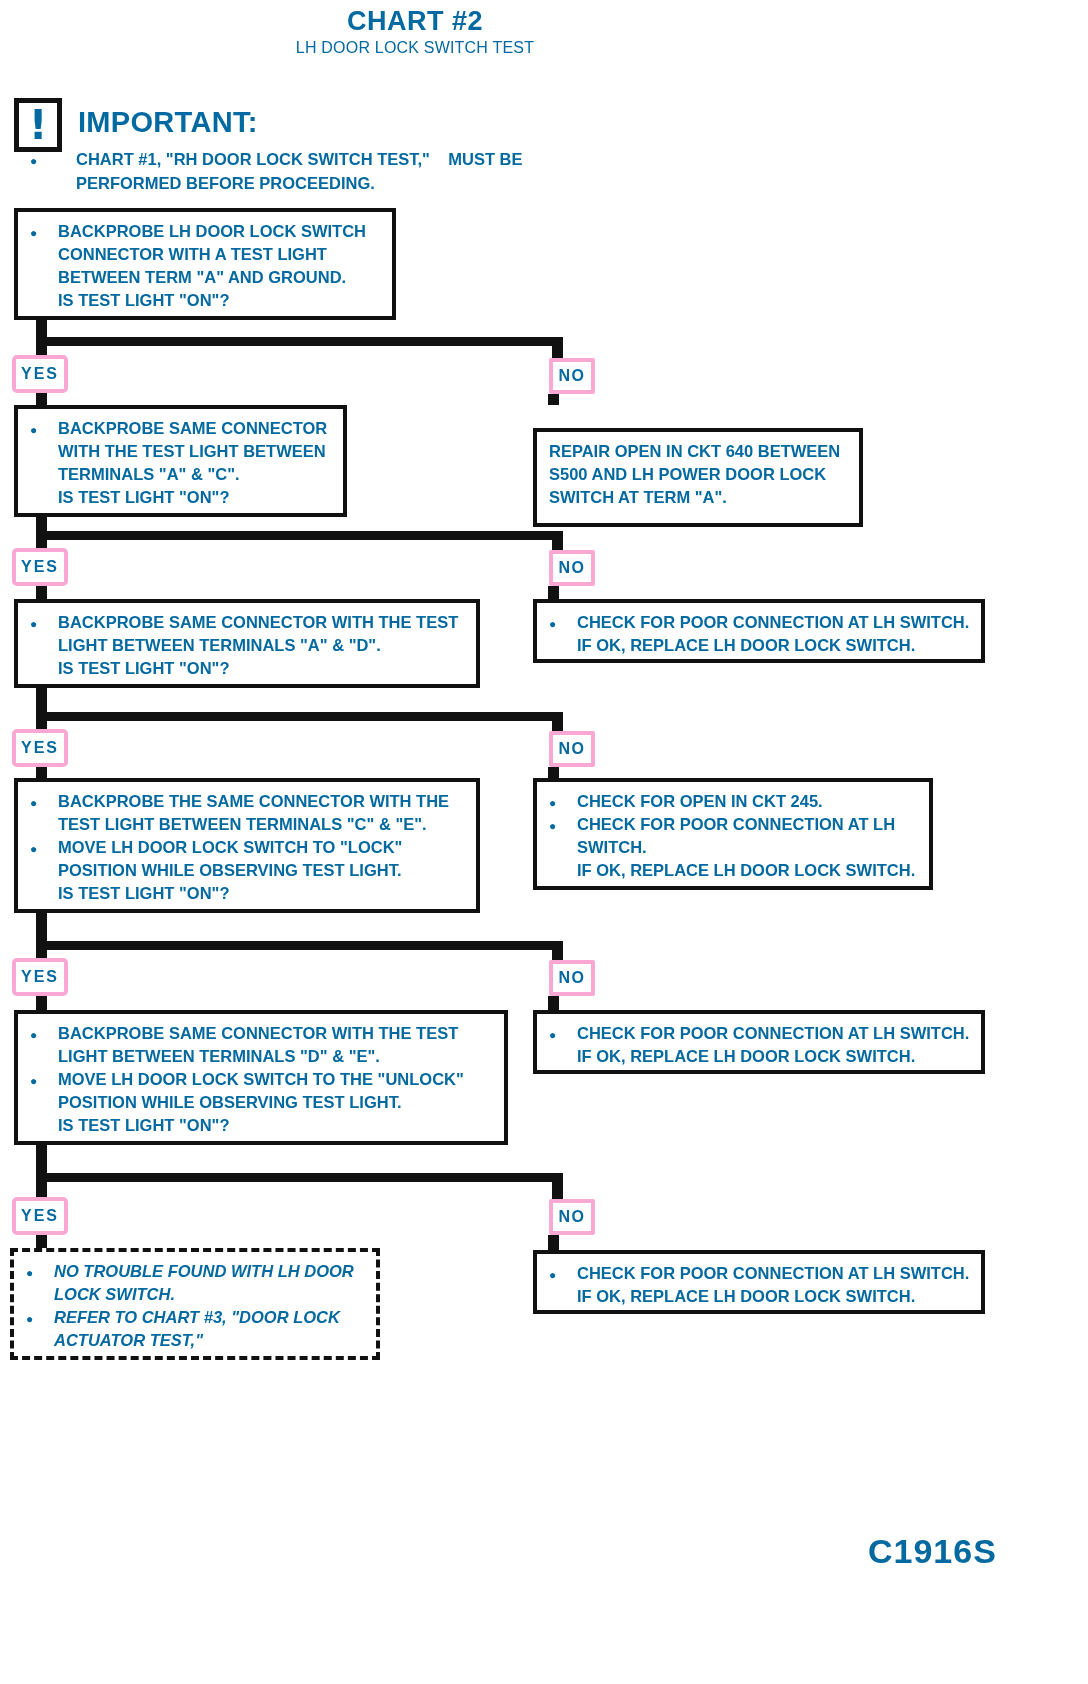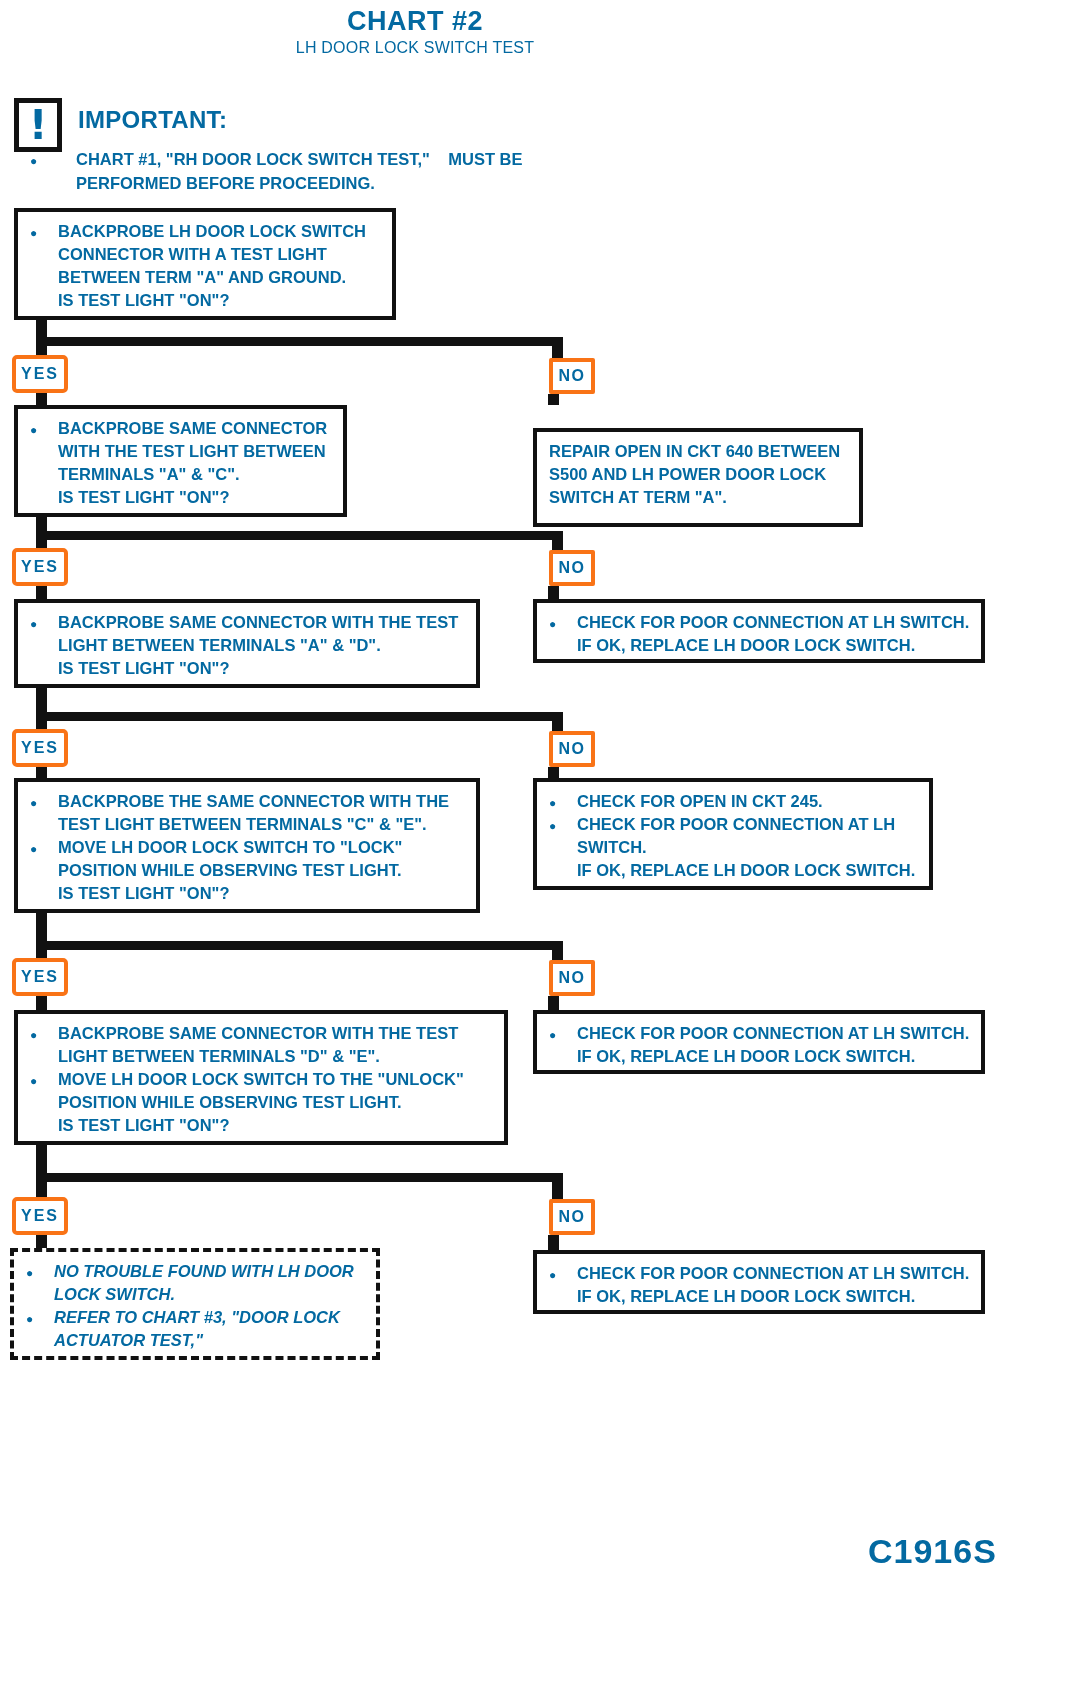--- a/index.html
+++ b/index.html
@@ -9,37 +9,37 @@
   }
   .title-block { position:absolute; left:15px; top:6px; width:800px; text-align:center; }
   .title-main { font-size:27px; font-weight:900; letter-spacing:0.5px; }
   .title-sub  { font-size:16px; font-weight:400; letter-spacing:0.2px; margin-top:2px; }
 
   .icon-box {
     position:absolute; left:14px; top:98px; width:48px; height:54px;
     border:5px solid #111; box-sizing:border-box; text-align:center;
   }
   .icon-box span { font-size:40px; font-weight:900; line-height:44px; font-family:"DejaVu Sans", sans-serif; }
-  .important-label { position:absolute; left:78px; top:106px; font-size:24px; font-weight:900; letter-spacing:0.3px; }
+  .important-label { position:absolute; left:78px; top:106px; font-size:29px; font-weight:900; letter-spacing:0.3px; }
 
   .note { position:absolute; left:14px; top:147px; width:620px; }
   .note .ln { position:relative; padding-left:62px; font-size:16.5px; font-weight:bold; line-height:24px; white-space:pre; }
   .note .bl::before { content:"●"; position:absolute; left:16px; top:2px; font-size:12px; }
 
   .box {
     position:absolute; border:4px solid #111; background:#fff;
     box-sizing:border-box; padding:8px 4px 10px 4px;
   }
   .box .ln { position:relative; padding-left:36px; font-size:16.5px; font-weight:bold; line-height:23px; white-space:pre; }
   .box .bl::before { content:"●"; position:absolute; left:8px; top:2px; font-size:12px; }
   .box.plain .ln { padding-left:8px; }
   .box.dashed { border-style:dashed; }
 
   .tag {
-    position:absolute; border:4px solid #f97316; background:#fff; box-sizing:border-box;
+    position:absolute; border:4px solid #f9a8d4; background:#fff; box-sizing:border-box;
     font-weight:900; text-align:center; font-size:16px;
   }
   .tag.yes { width:56px; height:38px; line-height:30px; letter-spacing:2px; border-radius:5px; }
   .tag.no  { width:46px; height:36px; line-height:28px; letter-spacing:1.5px; border-radius:2px;margin-left:20px; }
 
   .vline, .hline { position:absolute; background:#111; }
 
   .figure-code { position:absolute; left:868px; top:1532px; font-size:34px; font-weight:900; letter-spacing:1px; }
 </style>
 </head>

